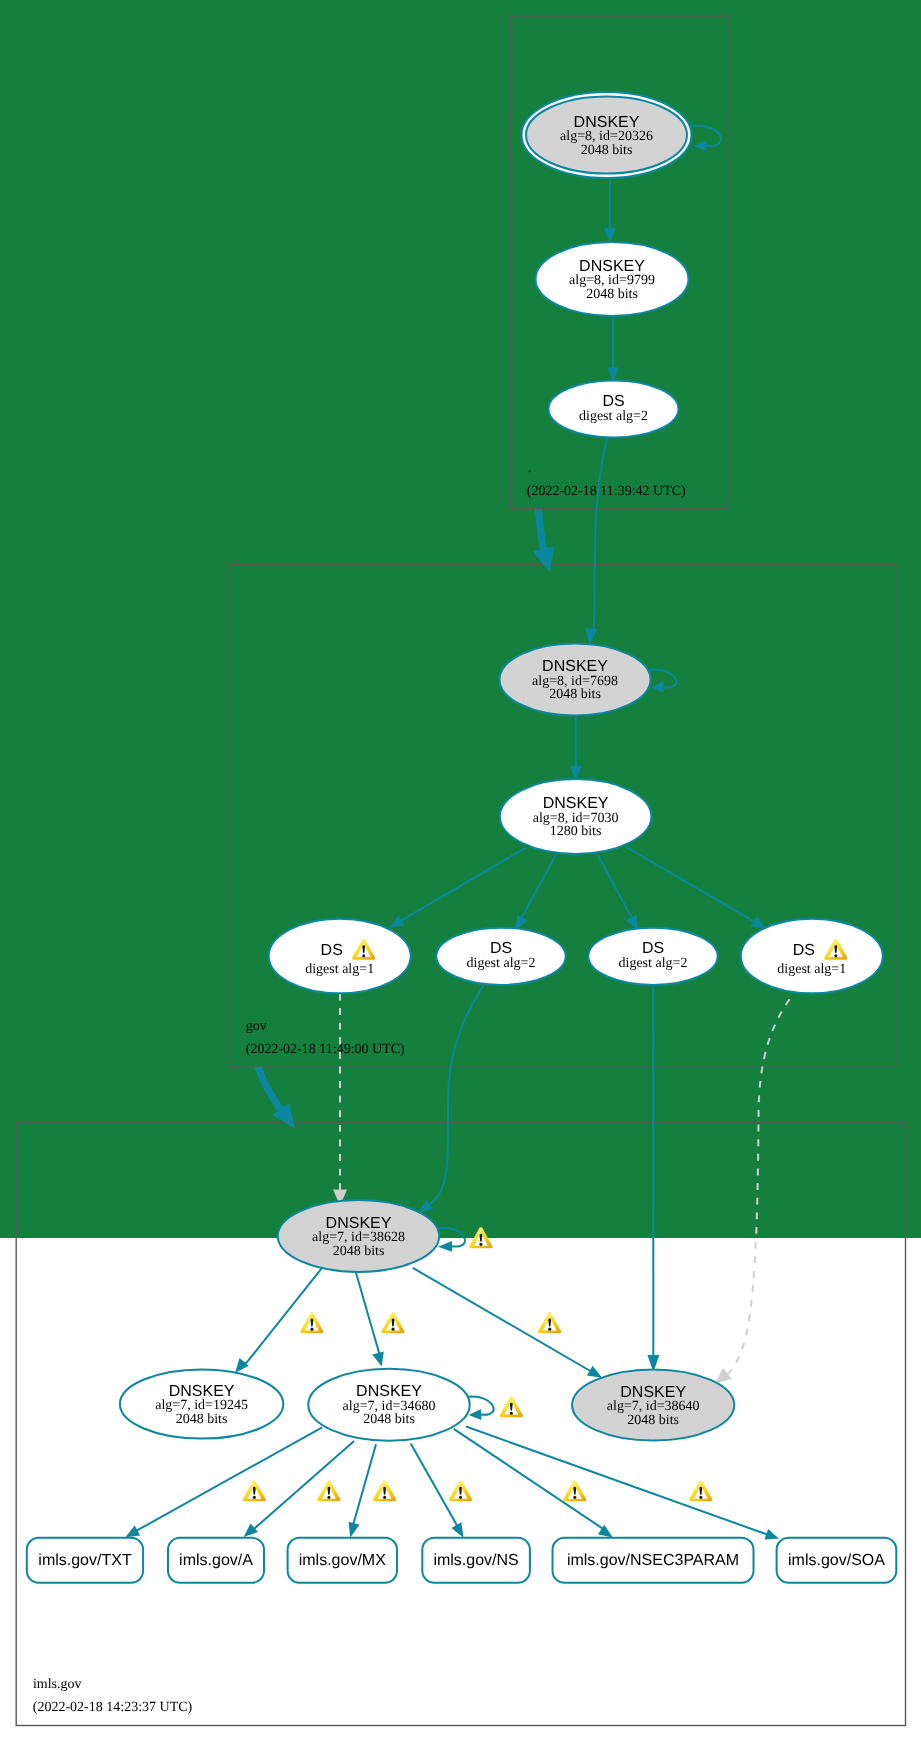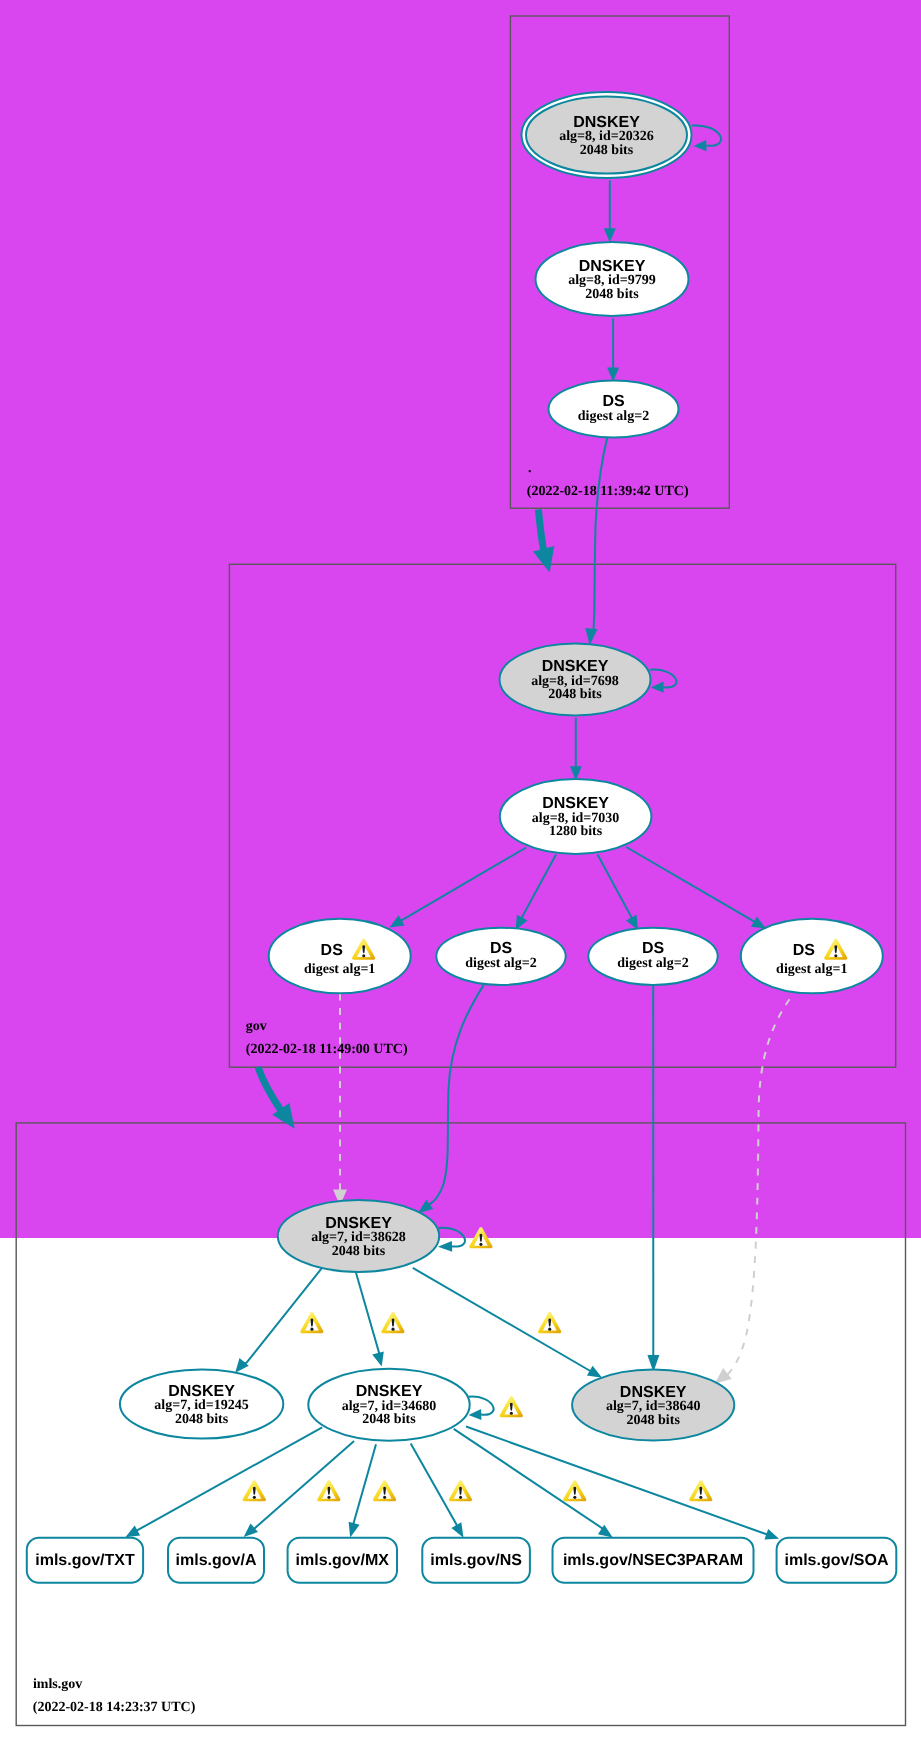--- a/index.html
+++ b/index.html
@@ -1,20 +1,20 @@
 <!DOCTYPE html>
 <html><head>
 <meta charset="utf-8">
 <title>DNSSEC Authentication Chain</title>
 <style>
   html,body{margin:0;padding:0;background:#ffffff;}
   *{text-rendering:geometricPrecision;}
   #canvas{will-change:transform;transform:translateZ(0);}
   body{width:921px;height:1742px;overflow:hidden;font-family:"Liberation Sans",sans-serif;}
-  #canvas{position:relative;width:921px;height:1238px;background:#d946ef;font-weight:bold;}
+  #canvas{position:relative;width:921px;height:1238px;background:#15803d;}
   svg#graph{display:block;}
   .nd-title{font-family:"Liberation Sans",sans-serif;font-size:16px;fill:#000;}
   .nd-sub{font-family:"Liberation Serif",serif;font-size:14px;fill:#000;}
   .rr-label{font-family:"Liberation Sans",sans-serif;font-size:16px;fill:#000;}
   .cl-label{font-family:"Liberation Serif",serif;font-size:14px;fill:#000;}
   .ellipse{fill:#fff;stroke:#0d879f;stroke-width:2;}
   .ellipse-shaded{fill:#d3d3d3;stroke:#0d879f;stroke-width:2;}
   .clusterbox{fill:none;stroke:#595959;stroke-width:1.4;}
   .edge{fill:none;stroke:#0d879f;stroke-width:2;}
   .edge-dash{fill:none;stroke:#d0d0d0;stroke-width:2;stroke-dasharray:6.9,7.7;}

